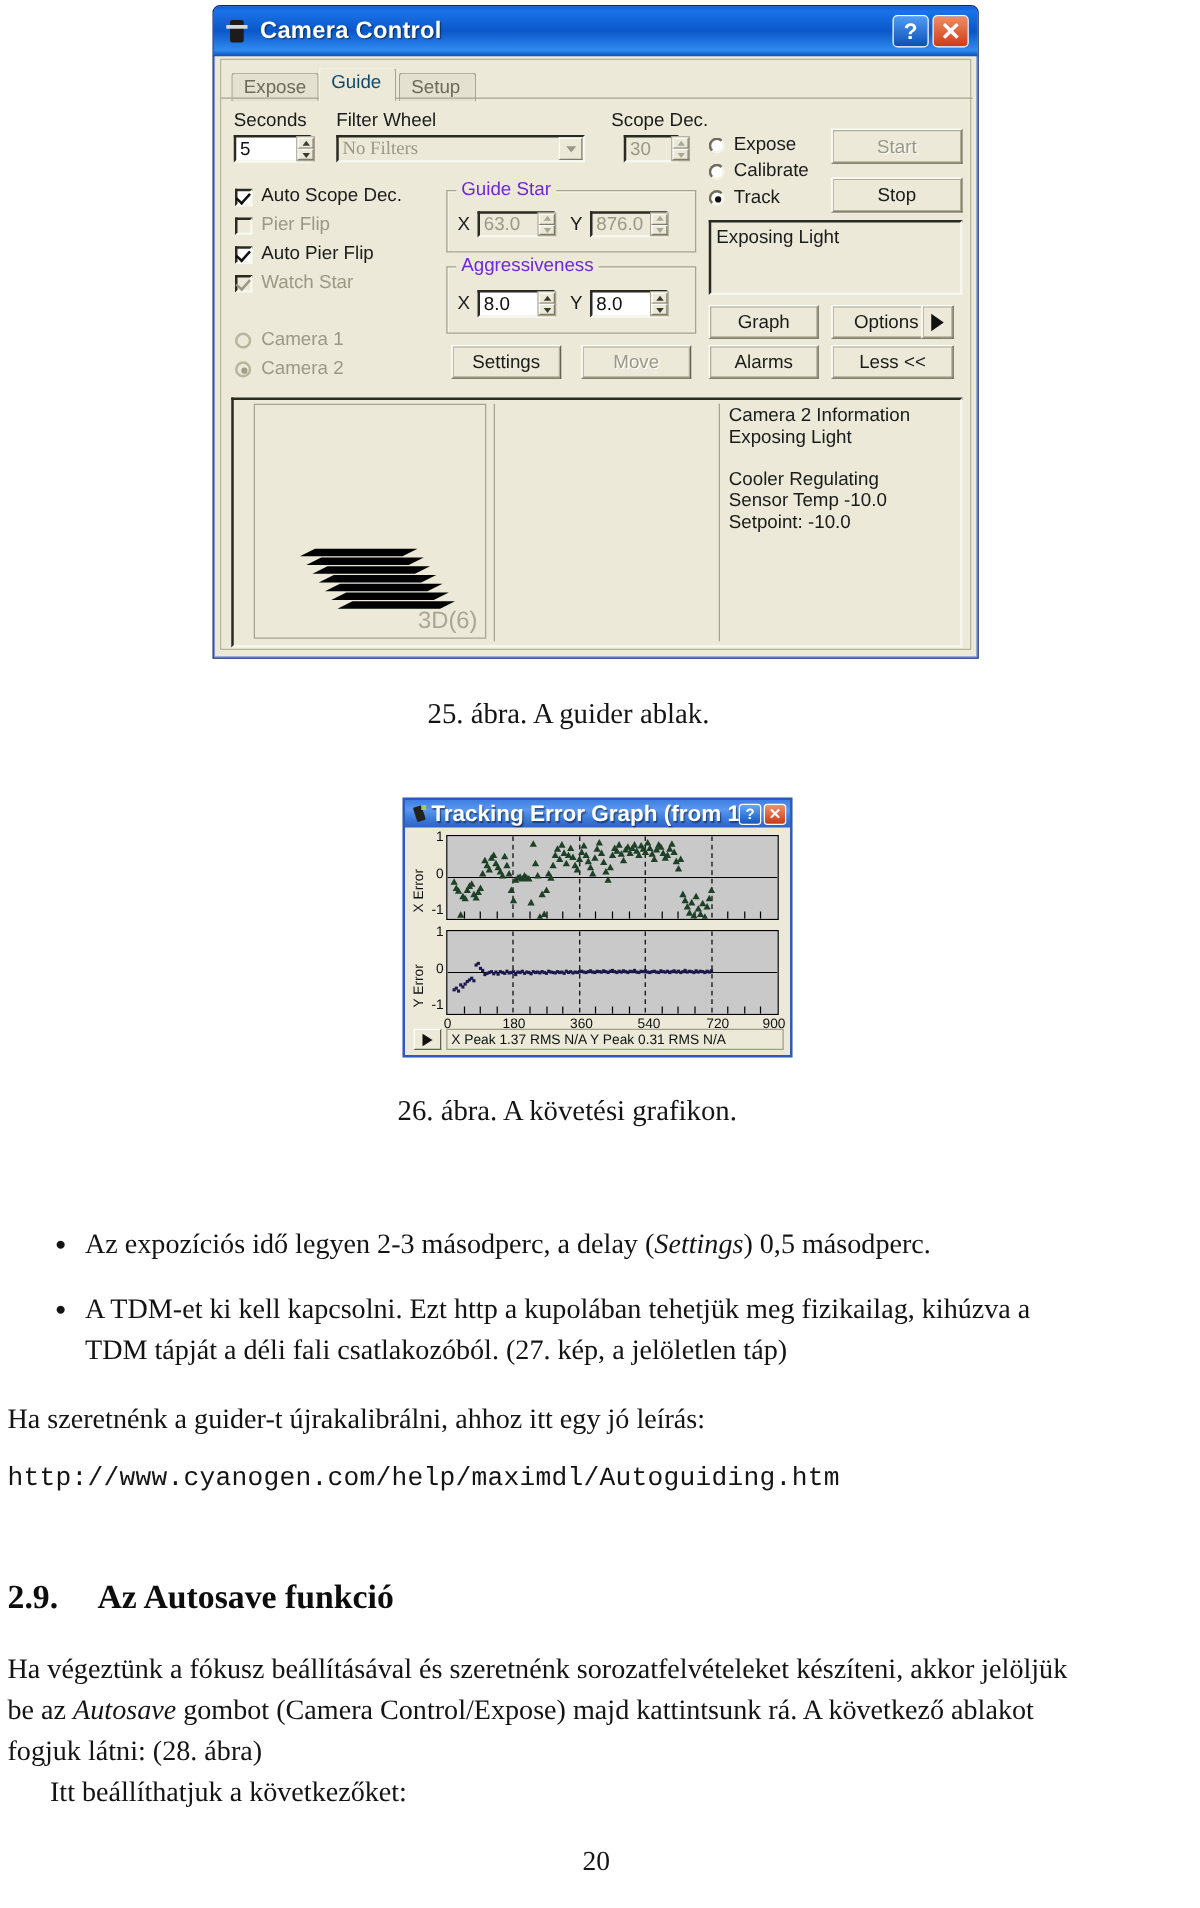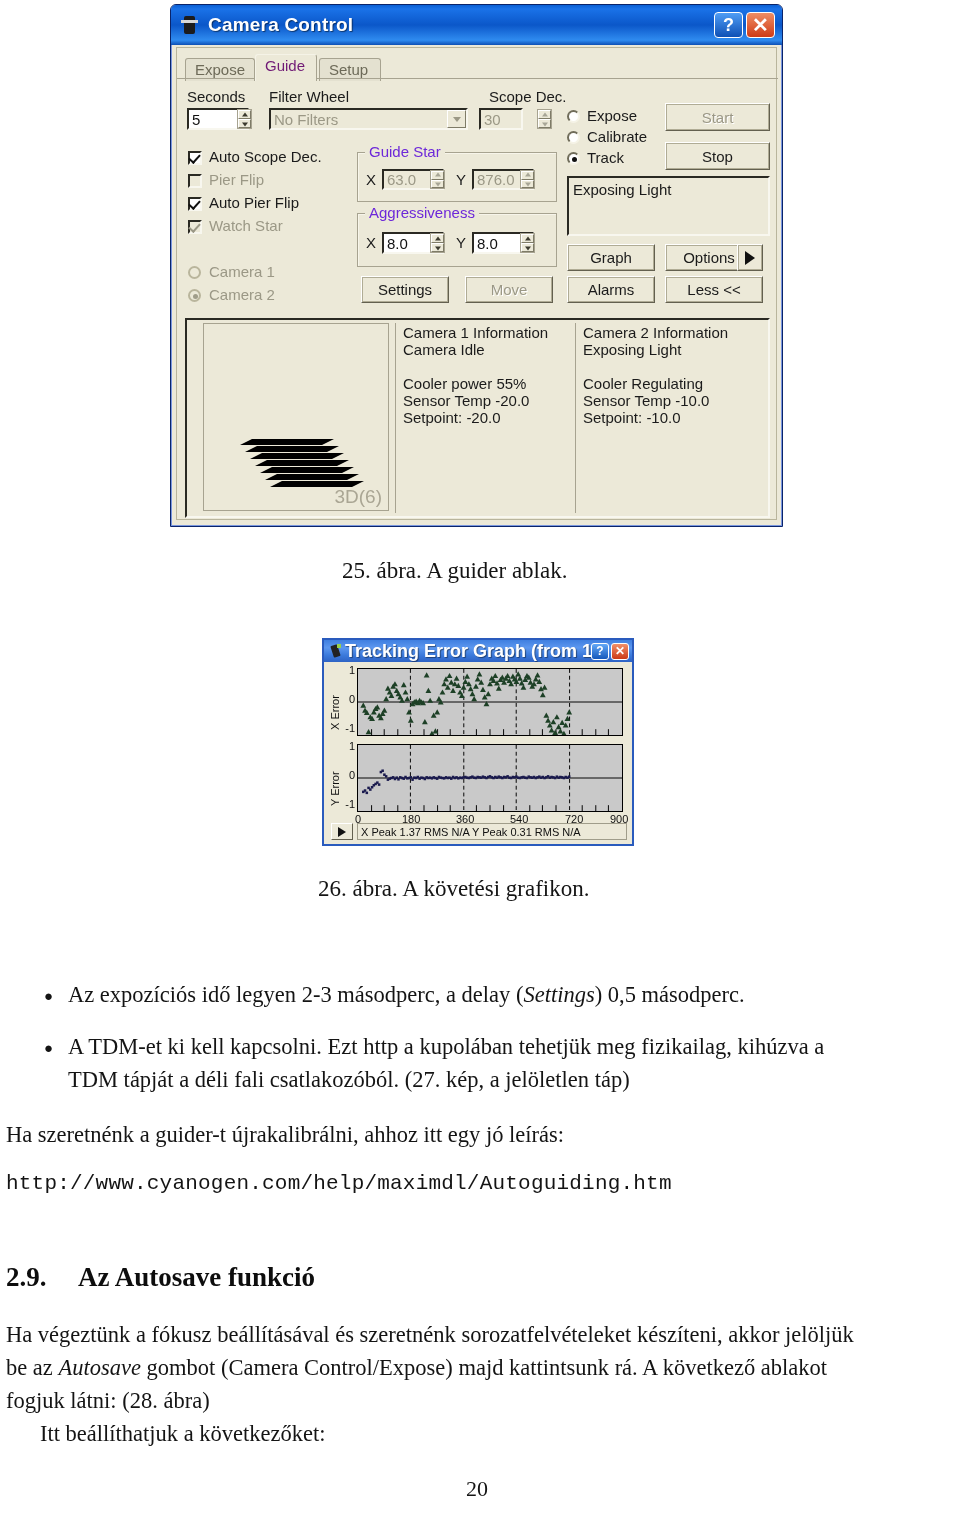--- a/index.html
+++ b/index.html
@@ -51,21 +51,21 @@
              background:#ece9d8; border:1px solid #b9b59c; }
 
   
   .tabstrip { position:absolute; left:8px; top:6px; height:26px; }
   .tab {
     position:absolute; top:4px; height:23px; padding:2px 9px 0 9px;
     border:1px solid #a7a390; border-bottom:none; background:#e4e1d0;
     color:#6d6a58; font-size:15px; border-radius:3px 3px 0 0;
   }
   .tab.active {
-    top:0; height:27px; background:#ece9d8; color:#701a75; z-index:3;
+    top:0; height:27px; background:#ece9d8; color:#0c4a6e; z-index:3;
     border-color:#f5f3e7 #a7a390 #ece9d8 #f5f3e7;
   }
   .tabline { position:absolute; left:8px; top:30px; width:340px; height:1px; background:#a7a390; }
 
   .lbl { position:absolute; font-size:15px; color:#1b1b1b; white-space:nowrap; }
   .lbl.dis { color:#9b9886; }
 
   
   .field {
     position:absolute; background:#fff; border:2px inset #b5b19a;
@@ -208,25 +208,25 @@
     <div class="tabline" style="left:0;top:30px;width:601px;"></div>
 
     <div class="lbl" style="left:10px;top:40px;">Seconds</div>
     <div class="field" style="left:10px;top:60px;width:62px;height:22px;">5</div>
     <div class="spin" style="left:60px;top:61px;height:20px;">
         <i class="up"></i>
         <i class="dn"></i>
       </div>
 
     <div class="lbl" style="left:92px;top:40px;">Filter Wheel</div>
-    <div class="field dis" style="left:92px;top:60px;width:199px;height:22px;">No Filters</div>
+    <div class="field dis" style="left:92px;top:60px;width:199px;height:22px;font-family:Liberation Serif, serif;">No Filters</div>
     <div class="combo-arrow" style="left:270px;top:62px;height:18px;"></div>
 
     <div class="lbl" style="left:312px;top:40px;">Scope Dec.</div>
-    <div class="field dis" style="left:302px;top:60px;width:44px;height:22px;">30</div>
+    <div class="field dis" style="left:322px;top:60px;width:44px;height:22px;">30</div>
     <div class="spin dis" style="left:360px;top:61px;height:20px;">
         <i class="up"></i>
         <i class="dn"></i>
       </div>
 
     <div class="rb" style="left:390px;top:62px;"></div>
     <div class="lbl" style="left:410px;top:59px;">Expose</div>
     <div class="rb" style="left:390px;top:83px;"></div>
     <div class="lbl" style="left:410px;top:80px;">Calibrate</div>
     <div class="rb on" style="left:390px;top:104px;"></div>
@@ -314,26 +314,20 @@
               <polygon points="46,135 128,135 140,129 58,129"></polygon>
               <polygon points="41,128 123,128 135,122 53,122"></polygon>
               <polygon points="36,121 118,121 130,115 48,115"></polygon>
             </g>
           </svg>
           <div id="tag3d">3D(6)</div>
         </div>
       </div>
 
       <div style="position:absolute;left:208px;top:3px;width:1px;bottom:3px;background:#a7a390;"></div>
-      <div class="info" style="left:216px;top:4px;">Camera 1 Information
-Camera Idle
-
-Cooler power 55%
-Sensor Temp -20.0
-Setpoint: -20.0</div>
 
       <div style="position:absolute;left:388px;top:3px;width:1px;bottom:3px;background:#a7a390;"></div>
       <div class="info" style="left:396px;top:4px;">Camera 2 Information
 Exposing Light
 
 Cooler Regulating
 Sensor Temp -10.0
 Setpoint: -10.0</div>
     </div>
 

